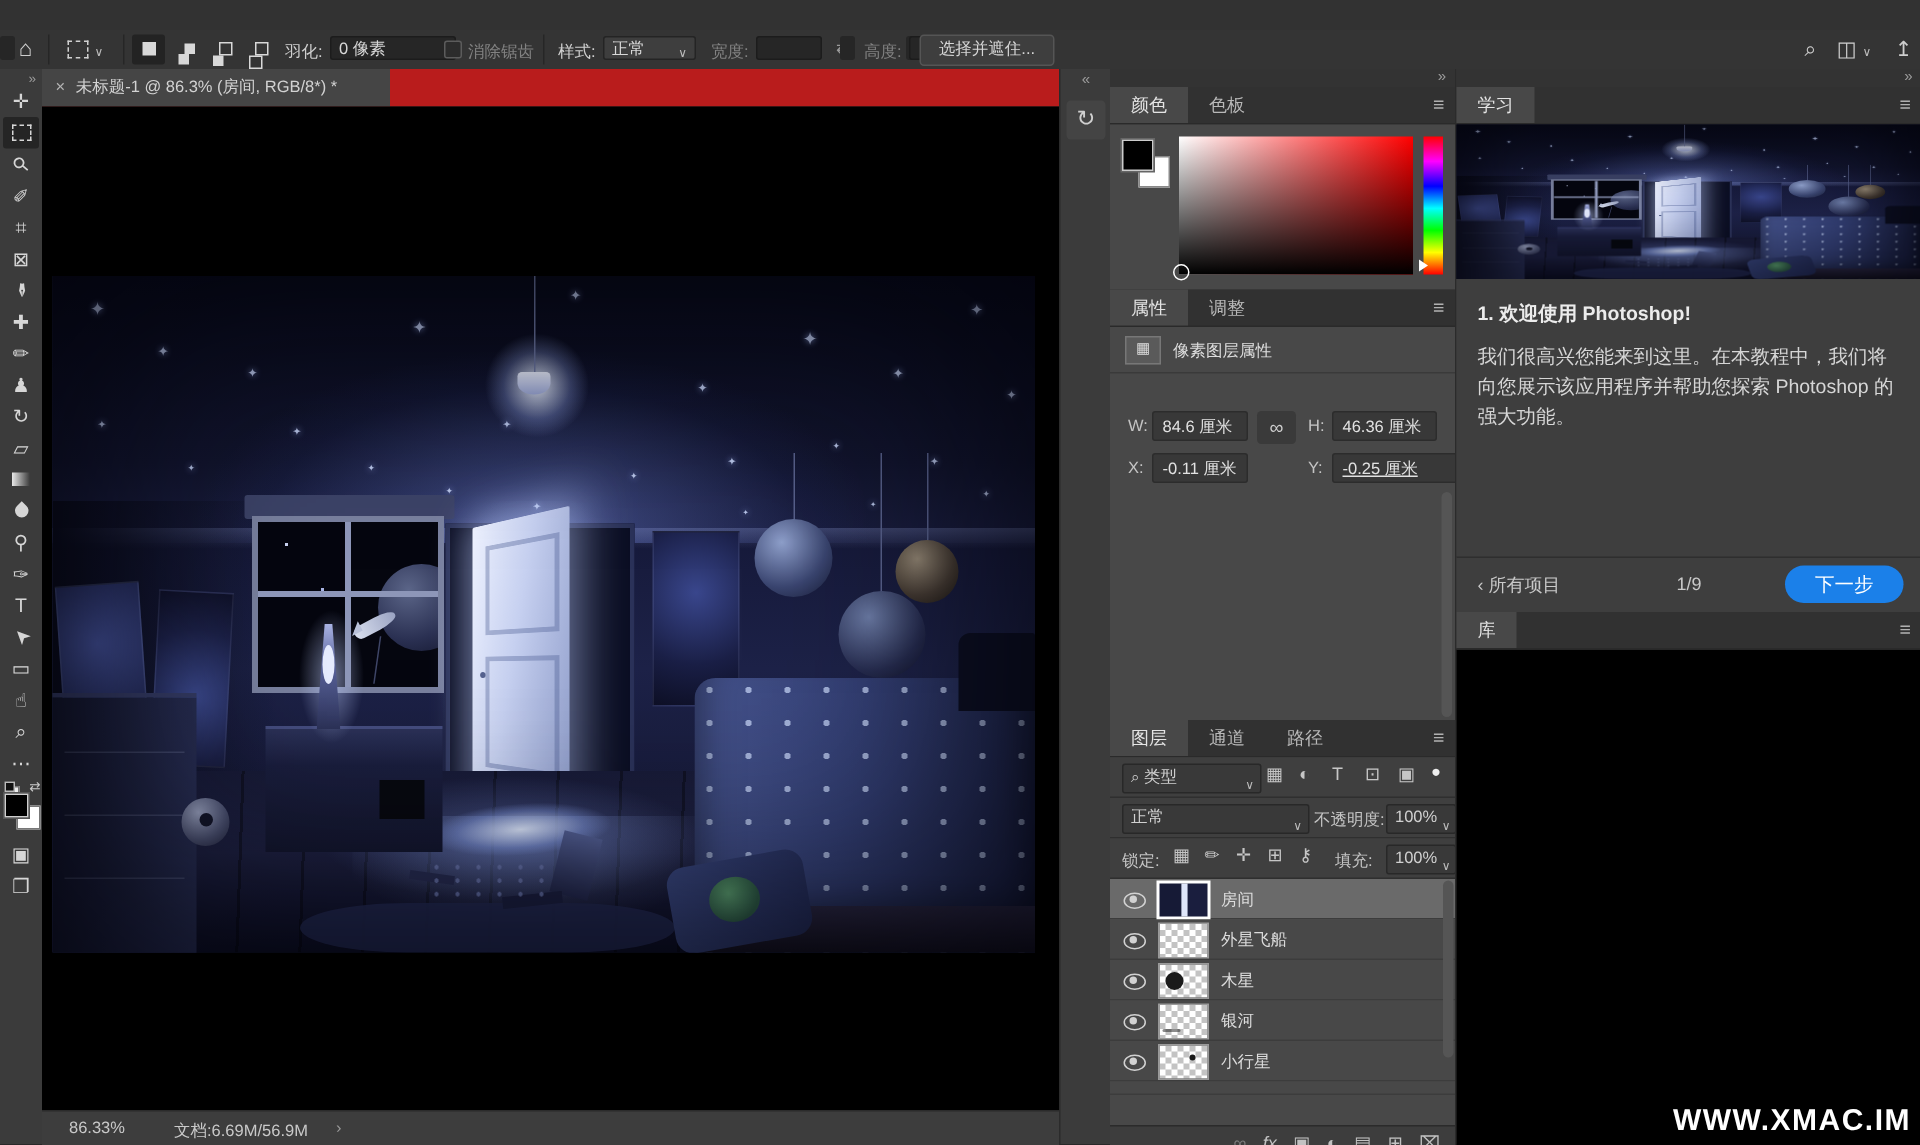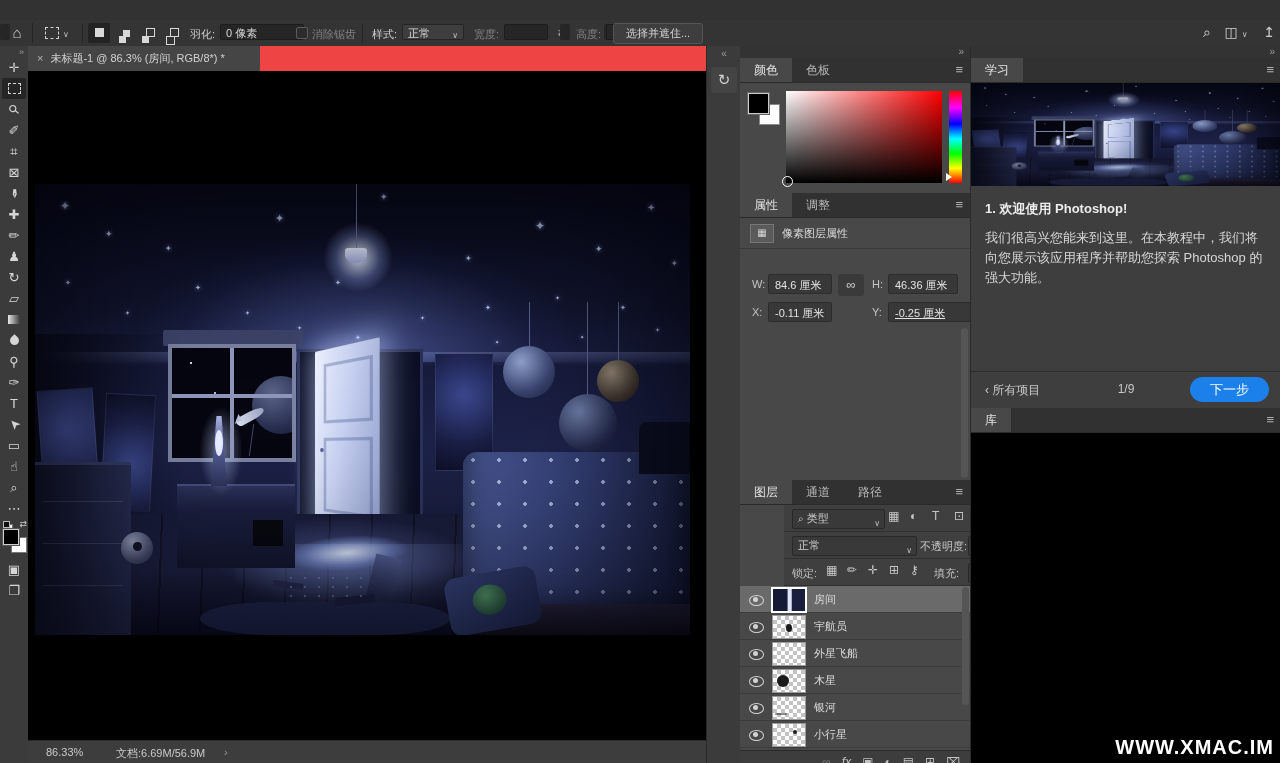--- a/index.html
+++ b/index.html
@@ -44,21 +44,21 @@
   .dropshape{display:inline-block;width:9px;height:9px;margin-top:5px;background:#d6d6d6;border-radius:0 50% 50% 50%;transform:rotate(45deg);}
   #fgbg{position:relative;margin:4px 0 0 3px;width:24px;height:30px;}
   #fg-swatch{position:absolute;left:0;top:6px;width:14px;height:14px;background:#000;border:1px solid #cfcfcf;box-shadow:0 0 0 1px #555;z-index:2;}
   #bg-swatch{position:absolute;left:8px;top:14px;width:14px;height:14px;background:#fff;border:1px solid #777;}
   #swap-colors{position:absolute;right:0;top:-4px;font-size:9px;color:#c9c9c9;}
   #default-colors{position:absolute;left:0;top:-2px;width:9px;height:8px;}
   #default-colors .f{position:absolute;left:0;top:0;width:5px;height:5px;background:#111;border:1px solid #bbb;z-index:2;}
   #default-colors .b{position:absolute;left:3px;top:3px;width:5px;height:5px;background:#eee;border:1px solid #777;}
 
   
-  #tabbar{position:absolute;left:28px;top:46px;width:678px;height:25px;background:#ef4444;}
+  #tabbar{position:absolute;left:28px;top:46px;width:678px;height:25px;background:#b91c1c;}
   #doc-tab{position:absolute;left:0;top:0;width:232px;height:25px;background:#454545;color:#d2d2d2;font-size:11px;line-height:25px;}
   #doc-tab .close{padding:0 7px 0 9px;color:#b5b5b5;}
   #canvas{position:absolute;left:28px;top:71px;width:678px;height:669px;background:#000;overflow:hidden;}
   #statusbar{position:absolute;left:28px;top:740px;width:678px;height:23px;background:#3d3d3d;border-top:1px solid #2b2b2b;}
   #statusbar span{font-size:11px;color:#c9c9c9;position:absolute;top:5px;}
 
   
   .scene{position:absolute;width:655px;height:451px;overflow:hidden;
     background:linear-gradient(180deg,#0b0d20 0%,#141736 32%,#1d2248 58%,#10122a 100%);}
   #canvas-scene{left:7px;top:113px;}
@@ -182,21 +182,21 @@
     color:#ddd;font-size:10px;text-align:center;line-height:16px;}
   .props-header span{position:absolute;left:42px;top:8px;font-size:11px;color:#dedede;}
   .prow{position:absolute;font-size:11px;color:#c4c4c4;}
   .pfield{position:absolute;height:20px;background:#383838;border:1px solid #2c2c2c;border-radius:2px;color:#e2e2e2;
     font-size:11px;line-height:20px;padding-left:6px;box-sizing:border-box;}
   #link-wh{position:absolute;left:98px;top:56px;width:26px;height:22px;background:#3a3a3a;border-radius:3px;
     color:#cfcfcf;text-align:center;line-height:22px;font-size:13px;}
   .vscroll{position:absolute;right:2px;width:7px;background:#555;border-radius:4px;}
 
   
-  .lrow{position:relative;height:26px;border-bottom:1px solid #2f2f2f;background:#3f3f3f;margin-left:44px;}
+  .lrow{position:relative;height:26px;border-bottom:1px solid #2f2f2f;background:#3f3f3f;}
   .lselect{position:absolute;left:8px;top:4px;width:86px;height:18px;background:#393939;border:1px solid #282828;border-radius:2px;
     color:#d0d0d0;font-size:11px;line-height:17px;padding-left:5px;}
   .lico{position:absolute;top:4px;color:#c6c6c6;font-size:12px;}
   .blendrow .lselect{width:118px;}
   .opac-label{position:absolute;left:136px;top:7px;font-size:11px;color:#c4c4c4;}
   .opac-box{position:absolute;left:184px;top:4px;width:40px;height:18px;background:#393939;border:1px solid #282828;
     color:#d0d0d0;font-size:11px;line-height:17px;padding-left:5px;border-radius:2px;}
   .layer-list{position:relative;background:#484848;overflow:hidden;}
   .layer-row{position:relative;height:26px;border-bottom:1px solid #3c3c3c;background:#484848;}
   .layer-row.sel{background:#6a6a6a;}
@@ -486,27 +486,20 @@
         <div class="opac-box" style="left:184px;"><span>100%</span><span class="chev" style="float:right;margin:5px 3px 0 0;">∨</span></div>
       </div>
       <div class="layer-list" id="layer-list" style="height:164px;">
           <div class="layer-row sel">
             <span class="eye"></span>
             <span class="layer-thumb thumb-room"></span>
             <span class="layer-name">房间</span>
           </div>
           <div class="layer-row">
             <span class="eye"></span>
-            <span class="layer-thumb checker">
-              <i class="lmark" style="left: 13px; top: 8px; width: 6px; height: 8px;"></i>
-            </span>
-            <span class="layer-name">宇航员</span>
-          </div>
-          <div class="layer-row">
-            <span class="eye"></span>
             <span class="layer-thumb checker"></span>
             <span class="layer-name">外星飞船</span>
           </div>
           <div class="layer-row">
             <span class="eye"></span>
             <span class="layer-thumb checker">
               <i class="lmark" style="left: 4px; top: 5px; width: 12px; height: 12px;"></i>
             </span>
             <span class="layer-name">木星</span>
           </div>

